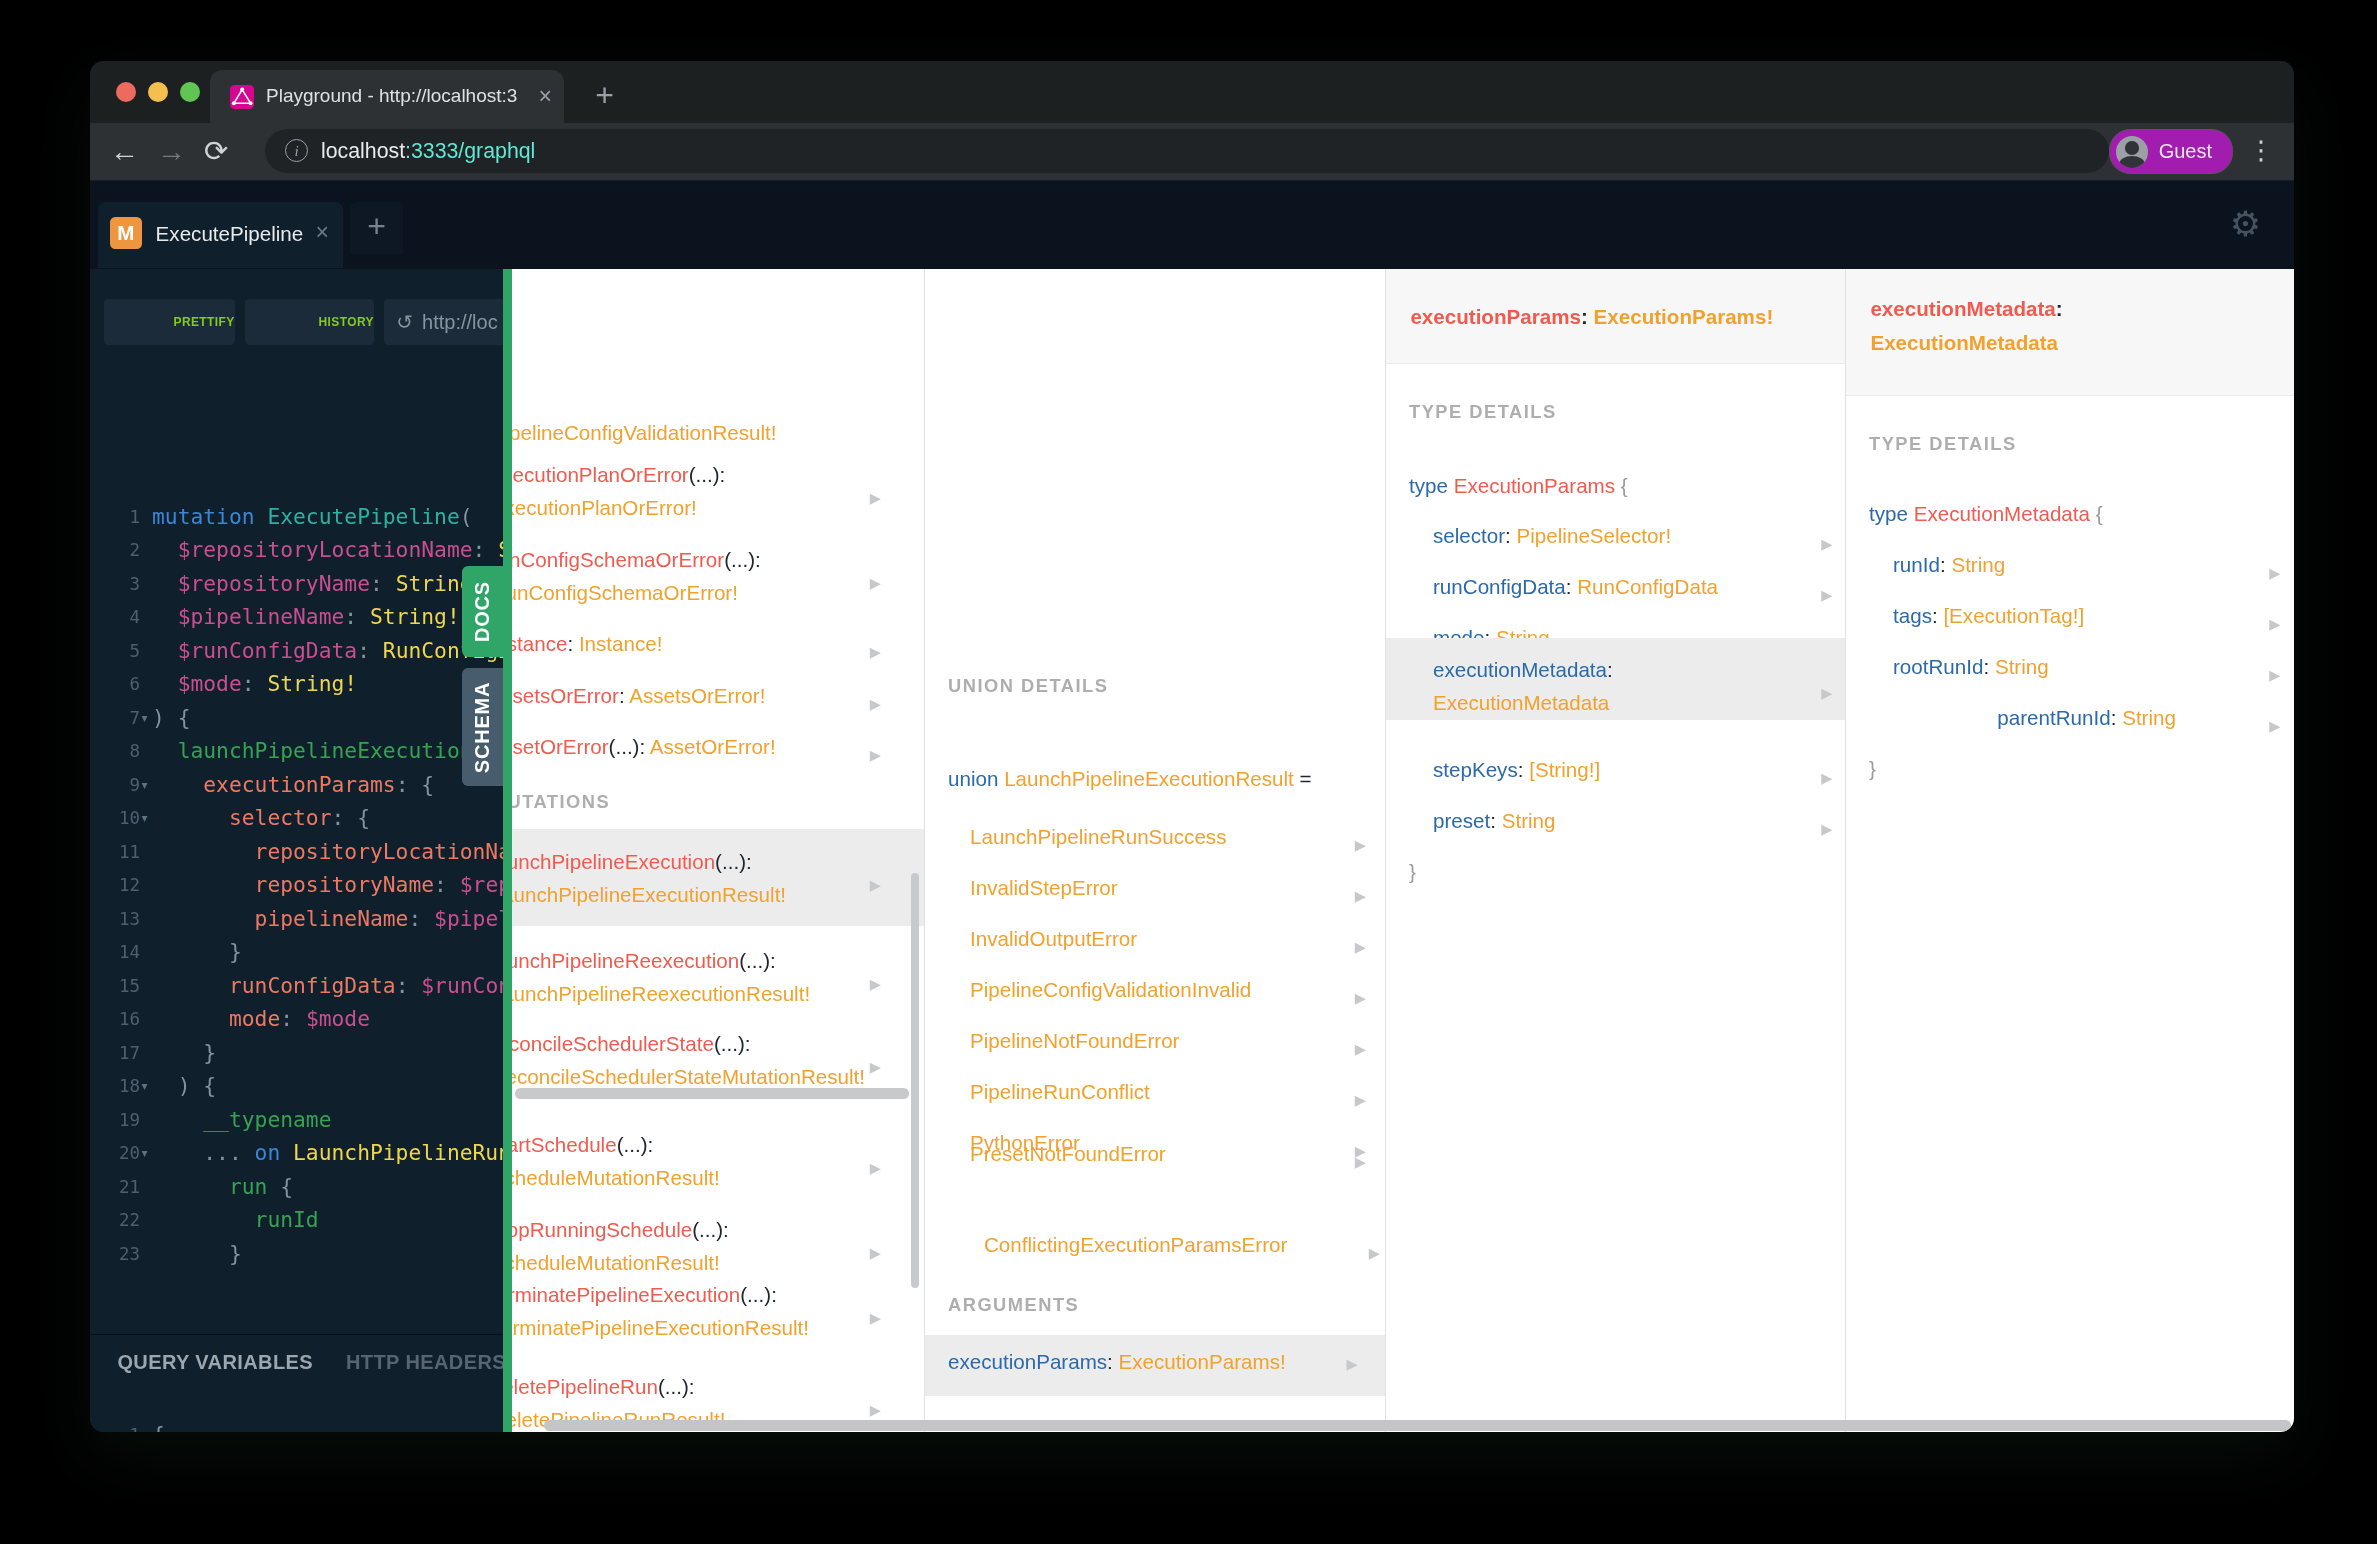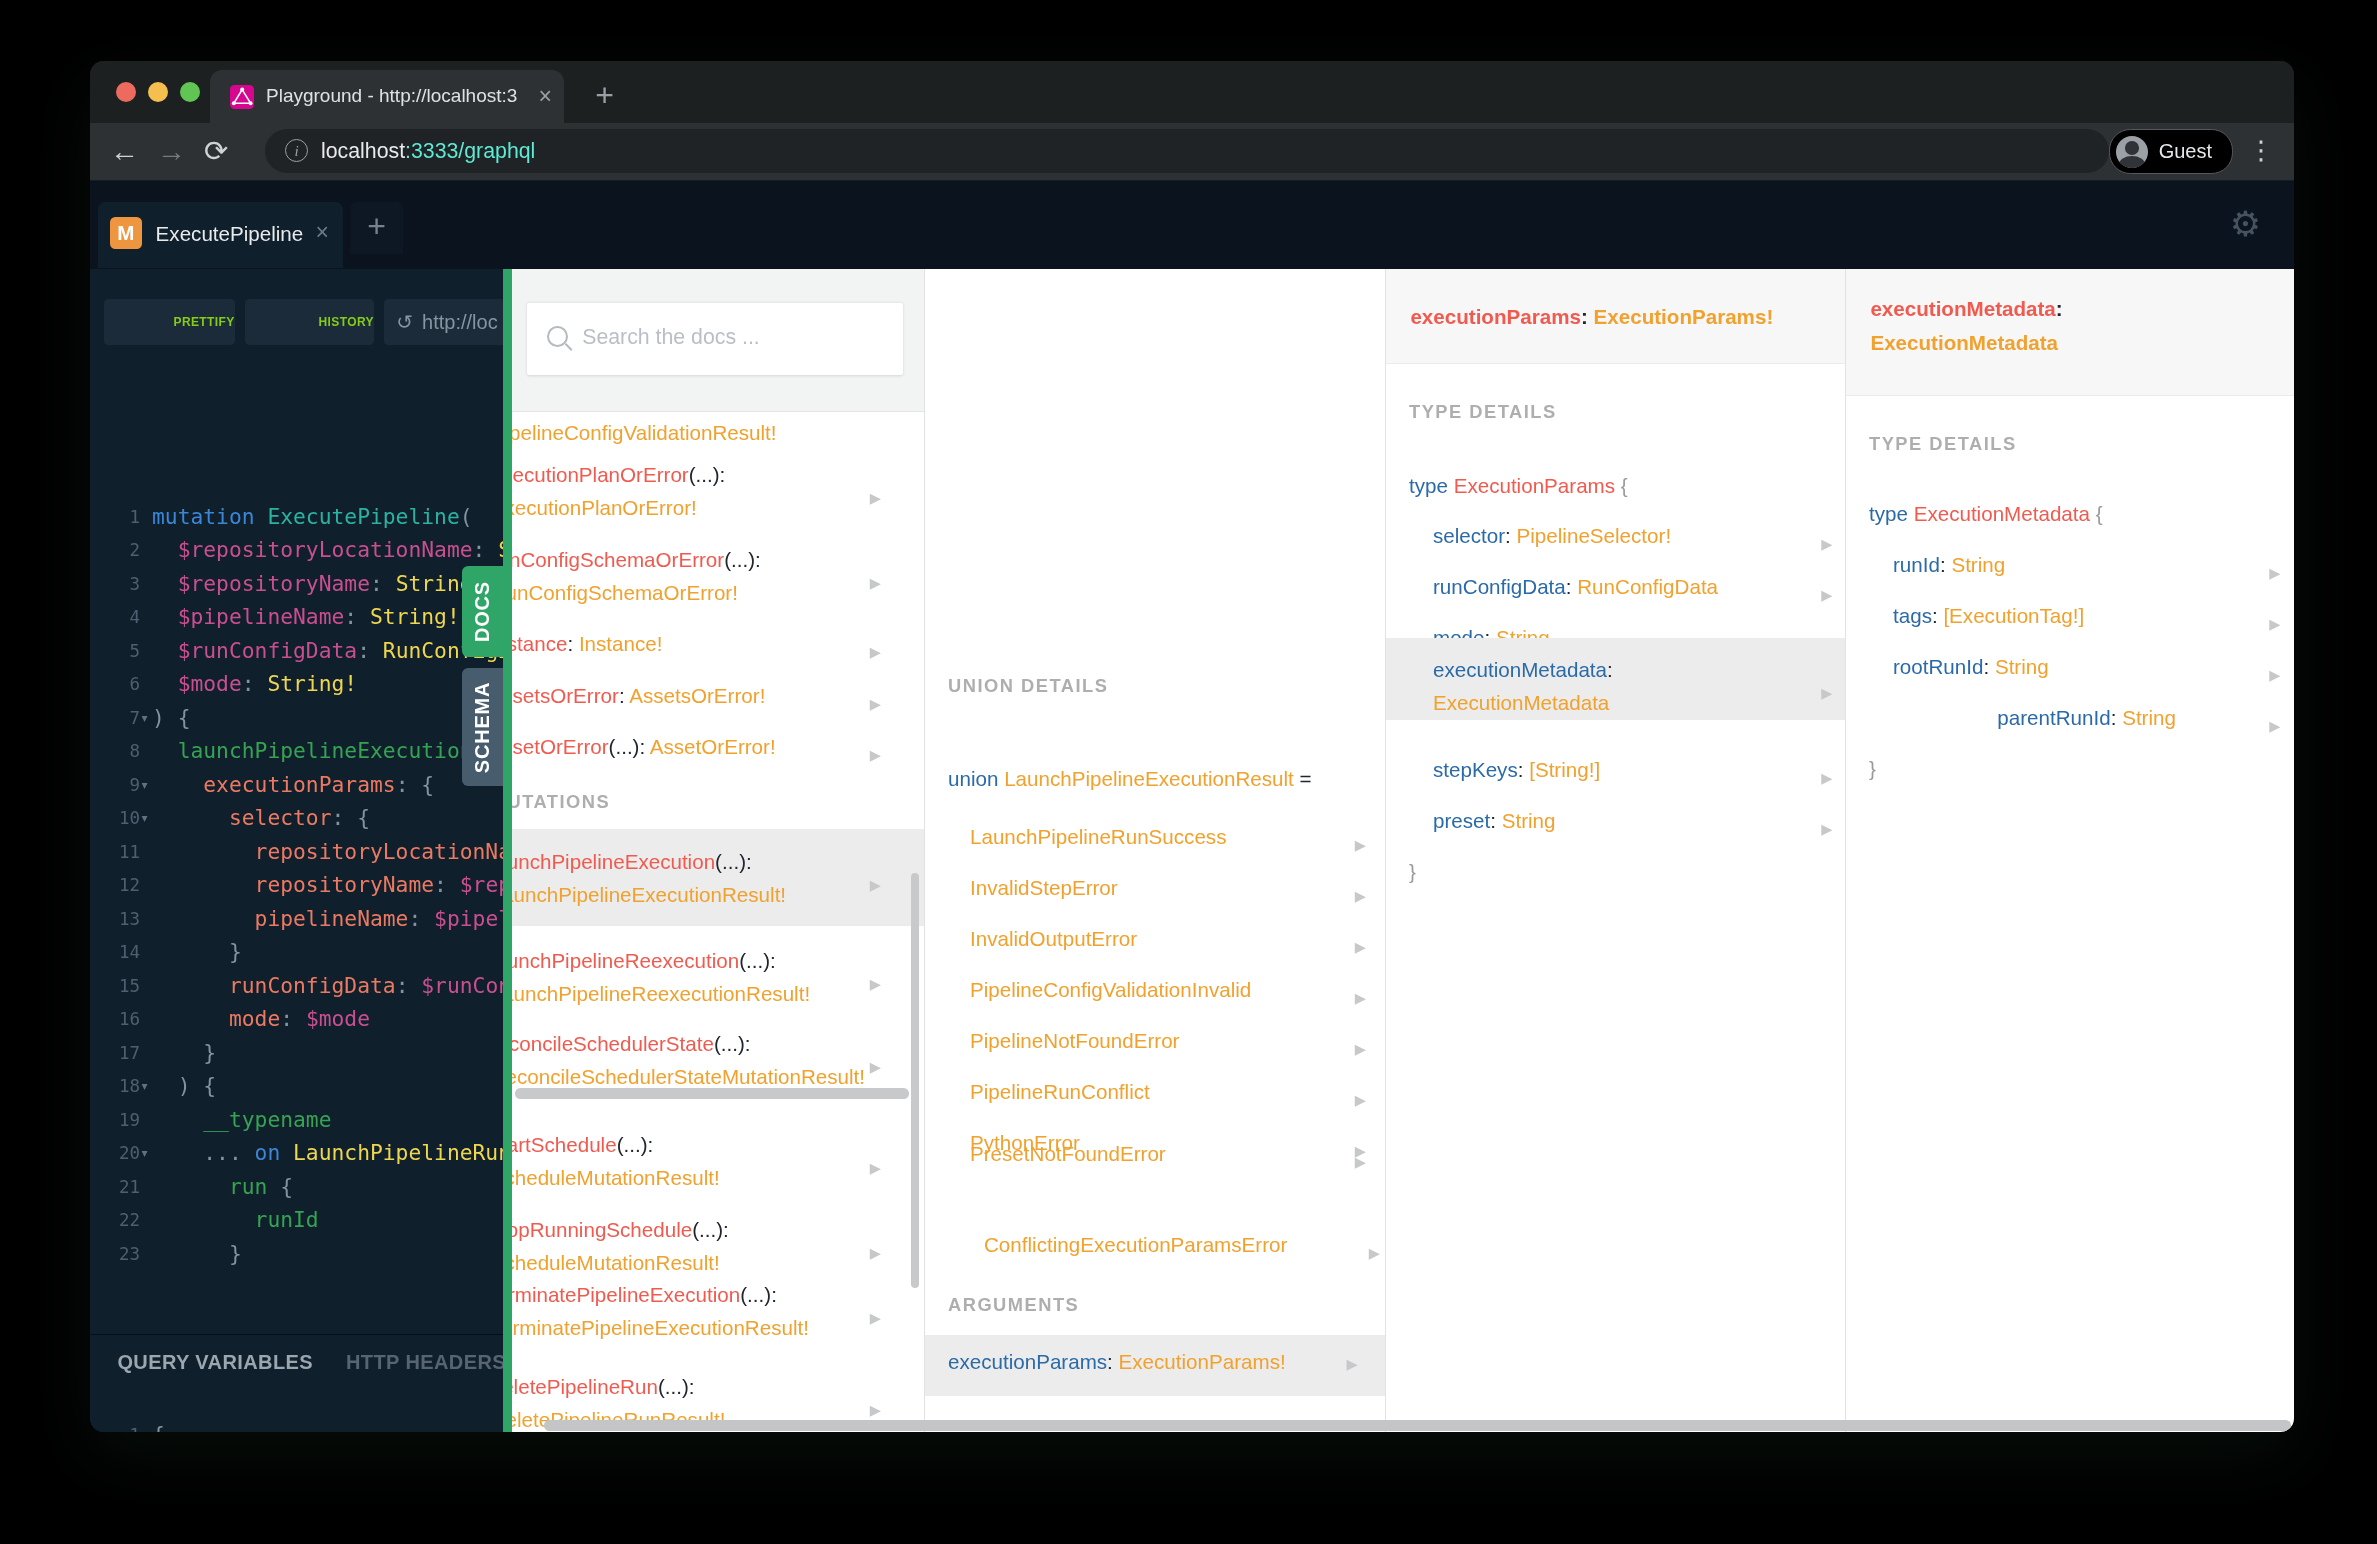--- a/index.html
+++ b/index.html
@@ -21,21 +21,21 @@
   .btab .x{position:absolute;right:12.2px;top:13px;font-size:23px;color:#9aa0a6;line-height:27.4px;}
   .newtab{position:absolute;left:493px;top:13.7px;width:43px;height:43px;color:#9aa0a6;font-size:32px;
         text-align:center;line-height:41px;}
   .toolbar{position:absolute;left:0;top:62px;right:0;height:57px;background:#2e3134;}
   .navic{position:absolute;top:9.1px;font-size:29px;color:#cfd3d6;line-height:38px;}
   .urlpill{position:absolute;left:175px;top:6.1px;width:1844px;height:44px;border-radius:22px;background:#202326;}
   .infoic{position:absolute;left:20px;top:10px;width:21.3px;height:21.3px;border-radius:50%;
         border:1.5px solid #9aa0a6;color:#9aa0a6;font-size:15.2px;text-align:center;line-height:21.3px;
         font-family:"Liberation Serif",serif;font-style:italic;}
   .urltxt{position:absolute;left:56px;top:10px;font-size:21.3px;white-space:nowrap;}
-  .guest{position:absolute;right:61px;top:6.1px;height:43px;border:0.8px solid #55585c;background:#000000;
+  .guest{position:absolute;right:61px;top:6.1px;height:43px;border:0.8px solid #55585c;background:#a21caf;
         border-radius:21.3px;padding:0 20px 0 6.1px;display:flex;align-items:center;gap:10.7px;}
   .avatar{width:32px;height:32px;border-radius:50%;background:#9aa0a6;position:relative;overflow:hidden;}
   .avatar::before{content:"";position:absolute;left:9.1px;top:5.3px;width:13.7px;height:13.7px;border-radius:50%;background:#303337;}
   .avatar::after{content:"";position:absolute;left:3px;top:20.6px;width:26px;height:17px;border-radius:50%;background:#303337;}
   .guesttxt{font-size:20px;color:#e6e8ea;}
   .dots{position:absolute;right:20px;top:12.2px;font-size:26px;color:#cfd3d6;}
   
   .app{position:absolute;left:0;top:120px;right:0;bottom:0;background:#0f1f2c;}
   .appbar{position:absolute;left:0;top:0;right:0;height:88px;background:#0a131e;}
   .ptab{position:absolute;left:7.6px;top:21.3px;width:245px;height:66px;background:#0f1f2c;border-radius:7.6px 7.6px 0 0;}
@@ -177,26 +177,20 @@
           <div class="vlabel" style="left:256px;top:17px;color:#56656f;">HTTP HEADERS</div>
           <div id="var-lines">
               <div class="codeline" style="top: 84px;"><div class="ln">1</div><div class="fold">▾</div><div class="ctx"><span class="pun">{</span></div></div>
             </div>
         </div>
       </div>
 
       <div class="docs">
 
         <div class="col" style="left:0;width:412px;">
-          <div class="searcharea">
-            <div class="searchbox">
-              <div class="sicon"></div>
-              <div class="searchph">Search the docs ...</div>
-            </div>
-          </div>
           <div id="col1-list" class="abs" style="left:0;top:0;right:0;bottom:0;">
               <div class="ditem abs" style="left: 0px; top: 147px; right: 0px; overflow: hidden;">
                 <div class="c1clip"><span class="org">PipelineConfigValidationResult!</span></div>
               </div>
               <div class="ditem abs" style="left: 0px; top: 189px; right: 0px; overflow: hidden;">
                 <div class="c1clip">
                   <div><span class="red">executionPlanOrError</span><span class="dk">(...):</span></div>
                   <div><span class="org">ExecutionPlanOrError!</span></div>
                 </div>
                 <div class="chev" style="right: 43px; top: 23.6px;">▶</div>

